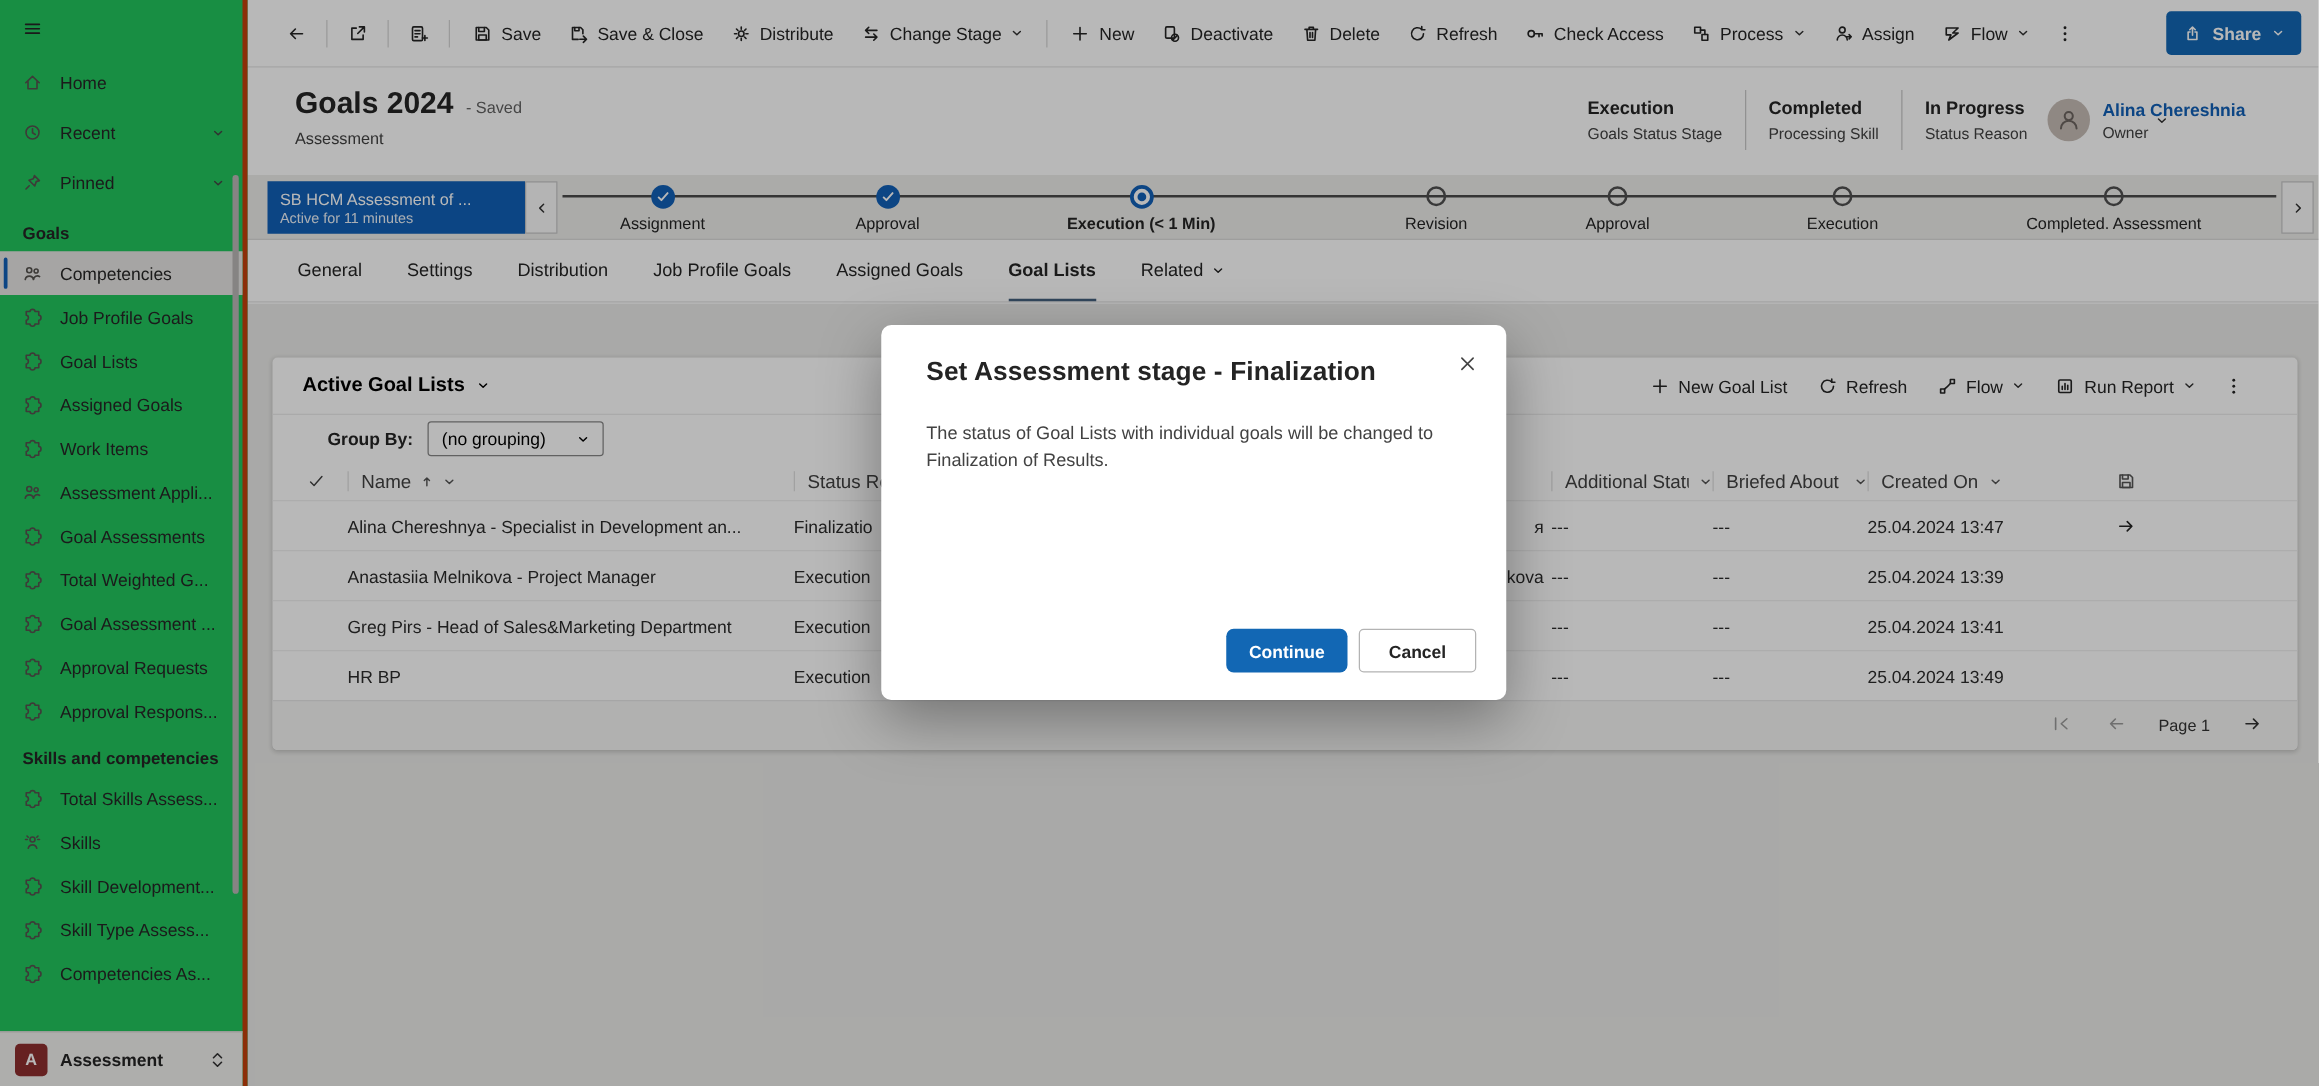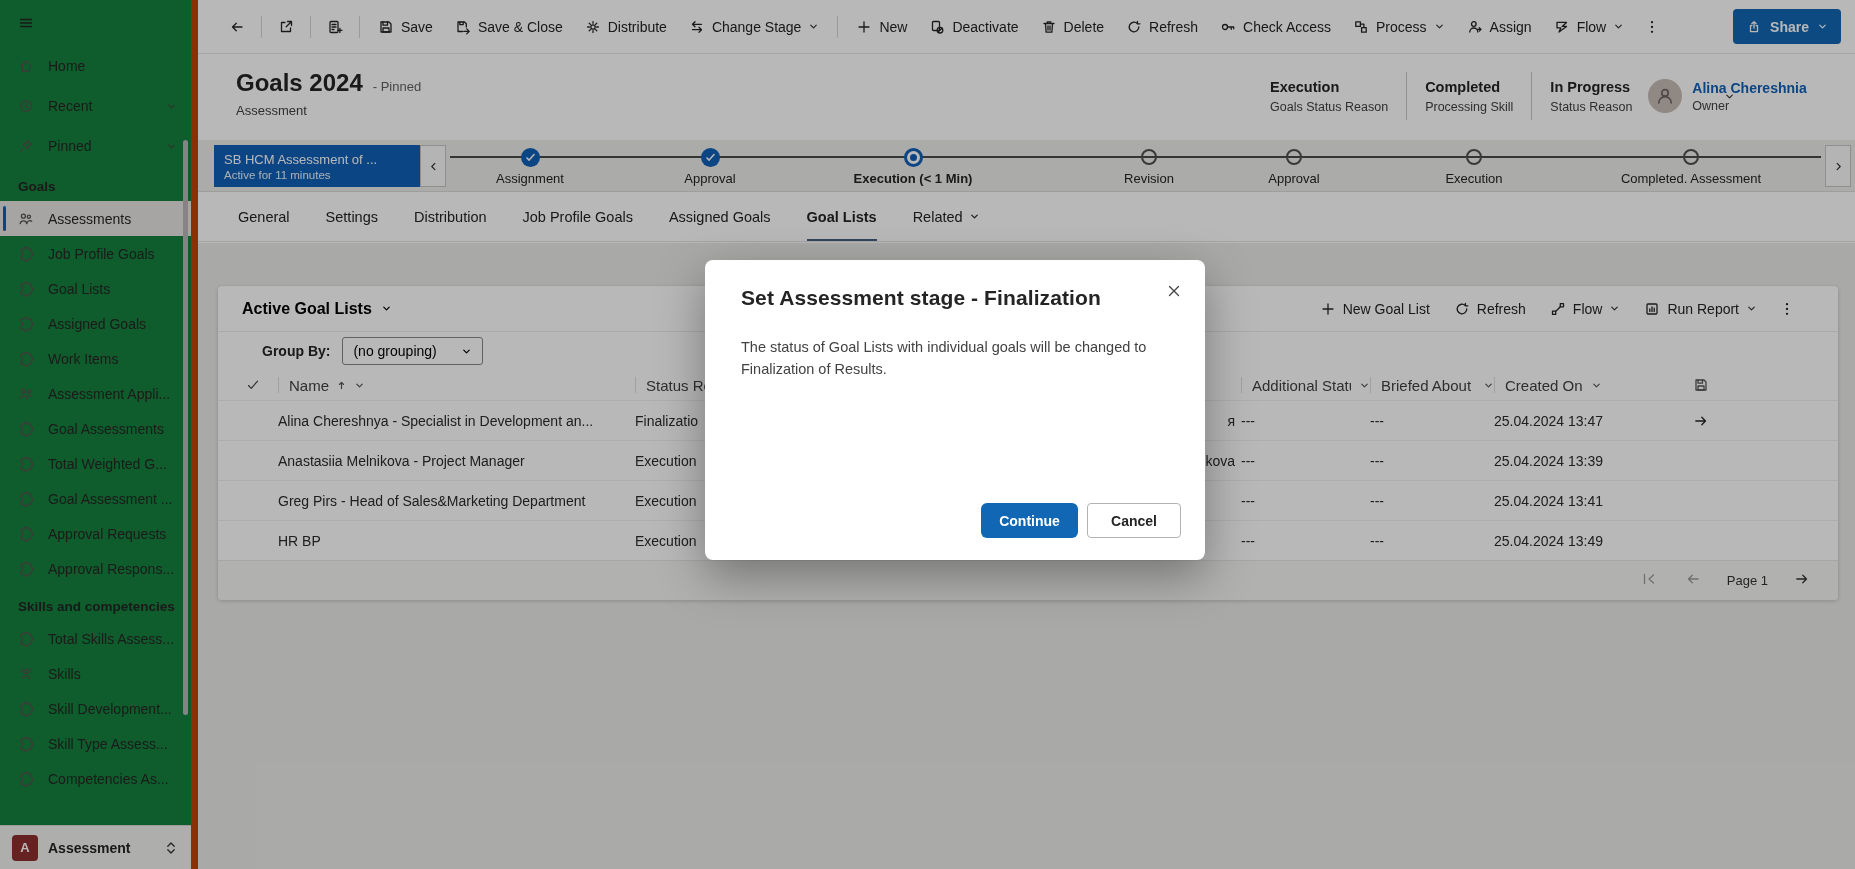--- a/index.html
+++ b/index.html
@@ -4,21 +4,21 @@
 <style>
 *{margin:0;padding:0;box-sizing:border-box}
 html,body{width:1855px;height:869px;overflow:hidden}
 body{font-family:"Liberation Sans","DejaVu Sans",sans-serif;background:#fff;color:#242424;position:relative}
 button{font-family:inherit}
 .ic{display:inline-flex;width:16px;height:16px;flex:none;align-items:center;justify-content:center}
 .ic svg{width:100%;height:100%;stroke:currentColor;fill:none;stroke-width:1.3;stroke-linecap:round;stroke-linejoin:round}
 .ic.sm{width:11px;height:11px}
 .ic.sm svg{stroke-width:1.7}
 
-.sidebar{position:absolute;left:0;top:0;width:198px;height:100%;background:#15803d;border-right:7px solid #c2410c;z-index:1}
+.sidebar{position:absolute;left:0;top:0;width:198px;height:100%;background:#22c55e;border-right:4px solid #c2410c;z-index:1}
 .sb-burger{height:46px;display:flex;align-items:center;padding-left:18px;background:none;border:none;width:100%;cursor:pointer;color:#242424}
 .sb-item{height:40px;display:flex;align-items:center;padding-left:18px;gap:14px;font-size:14px;color:#262626;position:relative;cursor:pointer}
 .sb-item .ic{color:#55524e}
 .sb-item .chev{margin-left:auto;margin-right:14px;color:#444}
 .sb-group .sb-item{height:35px}
 .sb-sect{font-size:13.5px;font-weight:700;color:#242424;padding:13px 0 7px 18px}
 .sb-item.sel{background:#e7e5e3}
 .sb-item.sel::before{content:"";position:absolute;left:3px;top:5px;bottom:5px;width:3px;background:#1160b7;border-radius:2px}
 .sb-scroll{position:absolute;right:3px;top:140px;width:5px;height:575px;background:#bab8b6;border-radius:3px}
 .sb-area{position:absolute;left:0;bottom:0;width:100%;height:44px;border-top:1px solid #d8d6d4;display:flex;align-items:center;gap:10px;padding-left:12px;background:#f2f1ef;cursor:pointer}
@@ -297,21 +297,21 @@
   </div>
 
   <div class="sb-group">
     <div class="sb-sect">Goals</div>
     <div class="sb-item sel">
       <span class="ic">
           <svg>
             <use href="#i-people"></use>
           </svg>
         </span>
-      <span>Assessments</span>
+      <span>Competencies</span>
     </div>
     <div class="sb-item">
       <span class="ic">
           <svg>
             <use href="#i-puzzle"></use>
           </svg>
         </span>
       <span>Job Profile Goals</span>
     </div>
     <div class="sb-item">
@@ -604,28 +604,28 @@
             <use href="#i-chevd"></use>
           </svg>
         </span>
     </button>
   </div>
 
   <div class="rec-head">
     <div class="rec-title-wrap">
       <div class="rec-title-line">
         <span class="rec-title">Goals 2024</span>
-        <span class="rec-saved">- Pinned</span>
+        <span class="rec-saved">- Saved</span>
       </div>
       <div class="rec-entity">Assessment</div>
     </div>
     <div class="rec-stats">
       <div class="stat">
         <span class="stat-v">Execution</span>
-        <span class="stat-l">Goals Status Reason</span>
+        <span class="stat-l">Goals Status Stage</span>
       </div>
       <span class="stat-sep"></span>
       <div class="stat">
         <span class="stat-v">Completed</span>
         <span class="stat-l">Processing Skill</span>
       </div>
       <span class="stat-sep"></span>
       <div class="stat">
         <span class="stat-v">In Progress</span>
         <span class="stat-l">Status Reason</span>

